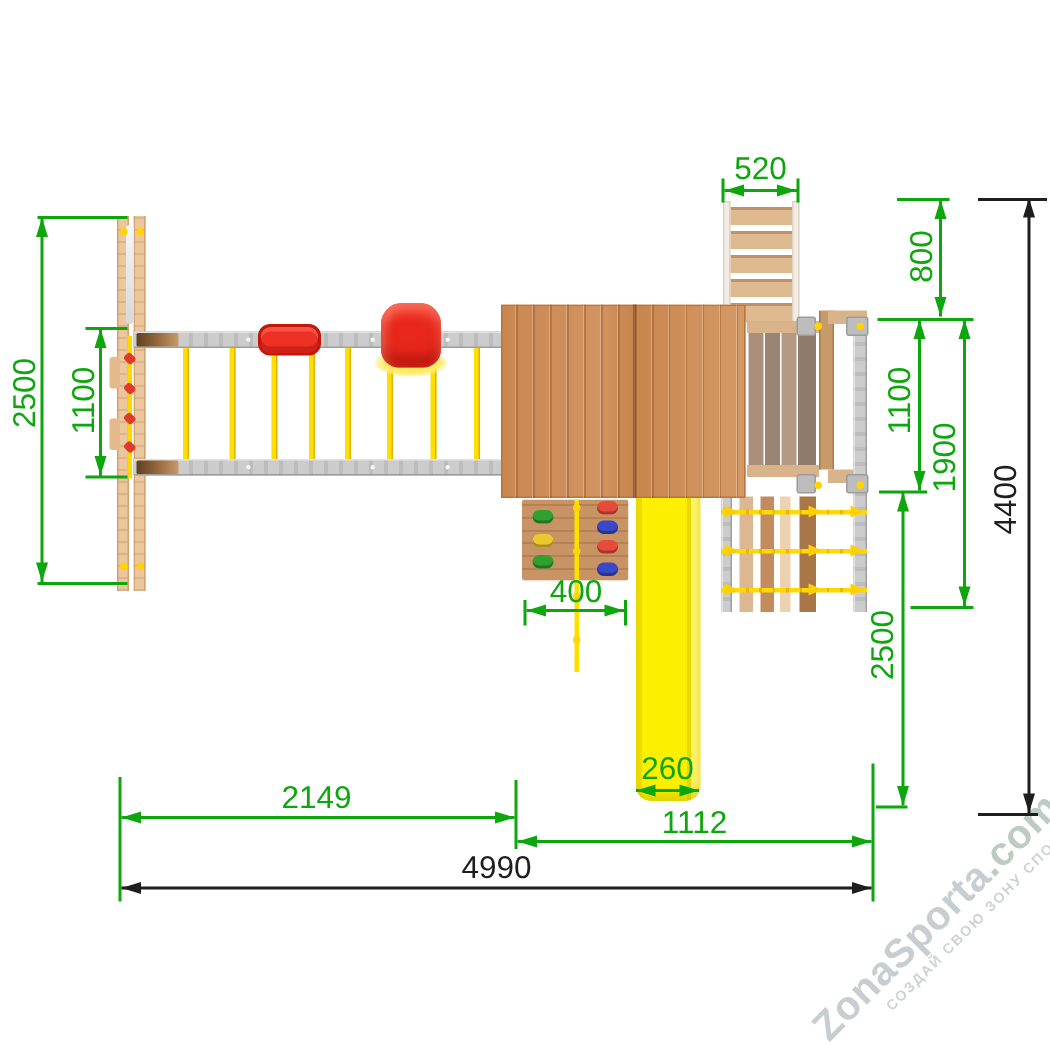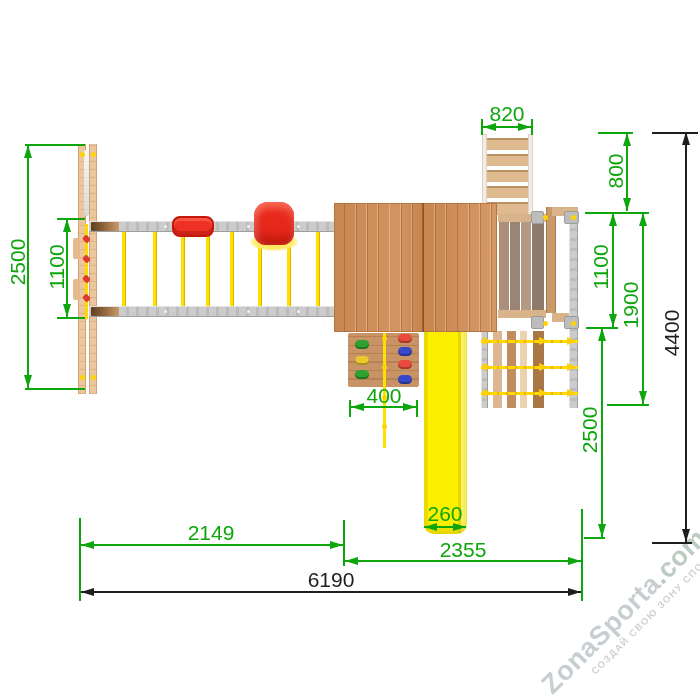--- a/index.html
+++ b/index.html
@@ -190,21 +190,21 @@
     <div class="arrow ad" style="left:63px;top:304px;"></div>
     <div class="dl dlv" style="left:56px;top:267px;">1100</div>
   </div>
 
   <div>
     <div class="dim" style="left:481px;top:119px;width:2px;height:16px;"></div>
     <div class="dim" style="left:531px;top:119px;width:2px;height:16px;"></div>
     <div class="dim" style="left:483px;top:126px;width:49px;height:2px;"></div>
     <div class="arrow al" style="left:483px;top:123px;"></div>
     <div class="arrow ar" style="left:518px;top:123px;"></div>
-    <div class="dl" style="left:507px;top:113px;">820</div>
+    <div class="dl" style="left:507px;top:113px;">520</div>
   </div>
 
   <div>
     <div class="dim" style="left:598px;top:132px;width:35px;height:2px;"></div>
     <div class="dim" style="left:626px;top:133px;width:2px;height:78px;"></div>
     <div class="arrow au" style="left:623px;top:133px;"></div>
     <div class="arrow ad" style="left:623px;top:198px;"></div>
     <div class="dl dlv" style="left:615px;top:171px;">800</div>
   </div>
   <div>
@@ -259,27 +259,27 @@
     <div class="dim" style="left:81px;top:544px;width:262px;height:2px;"></div>
     <div class="arrow al" style="left:81px;top:541px;"></div>
     <div class="arrow ar" style="left:330px;top:541px;"></div>
     <div class="dl" style="left:211px;top:532px;">2149</div>
   </div>
   <div>
     <div class="dim" style="left:581px;top:509px;width:2px;height:92px;"></div>
     <div class="dim" style="left:345px;top:560px;width:236px;height:2px;"></div>
     <div class="arrow al" style="left:345px;top:557px;"></div>
     <div class="arrow ar" style="left:568px;top:557px;"></div>
-    <div class="dl" style="left:463px;top:549px;">2355</div>
+    <div class="dl" style="left:463px;top:549px;">1112</div>
   </div>
   <div>
     <div class="dimk" style="left:81px;top:591px;width:500px;height:2px;"></div>
     <div class="arrow al k" style="left:81px;top:588px;"></div>
     <div class="arrow ar k" style="left:568px;top:588px;"></div>
-    <div class="dl k" style="left:331px;top:579px;">6190</div>
+    <div class="dl k" style="left:331px;top:579px;">4990</div>
   </div>
 
   <div class="wm">
     <div class="brand"><span>ZonaSporta</span><span class="tld">.com</span></div>
     <div class="tag">СОЗДАЙ СВОЮ ЗОНУ СПОРТА</div>
   </div>
 
 </div>
 
 </body></html>

